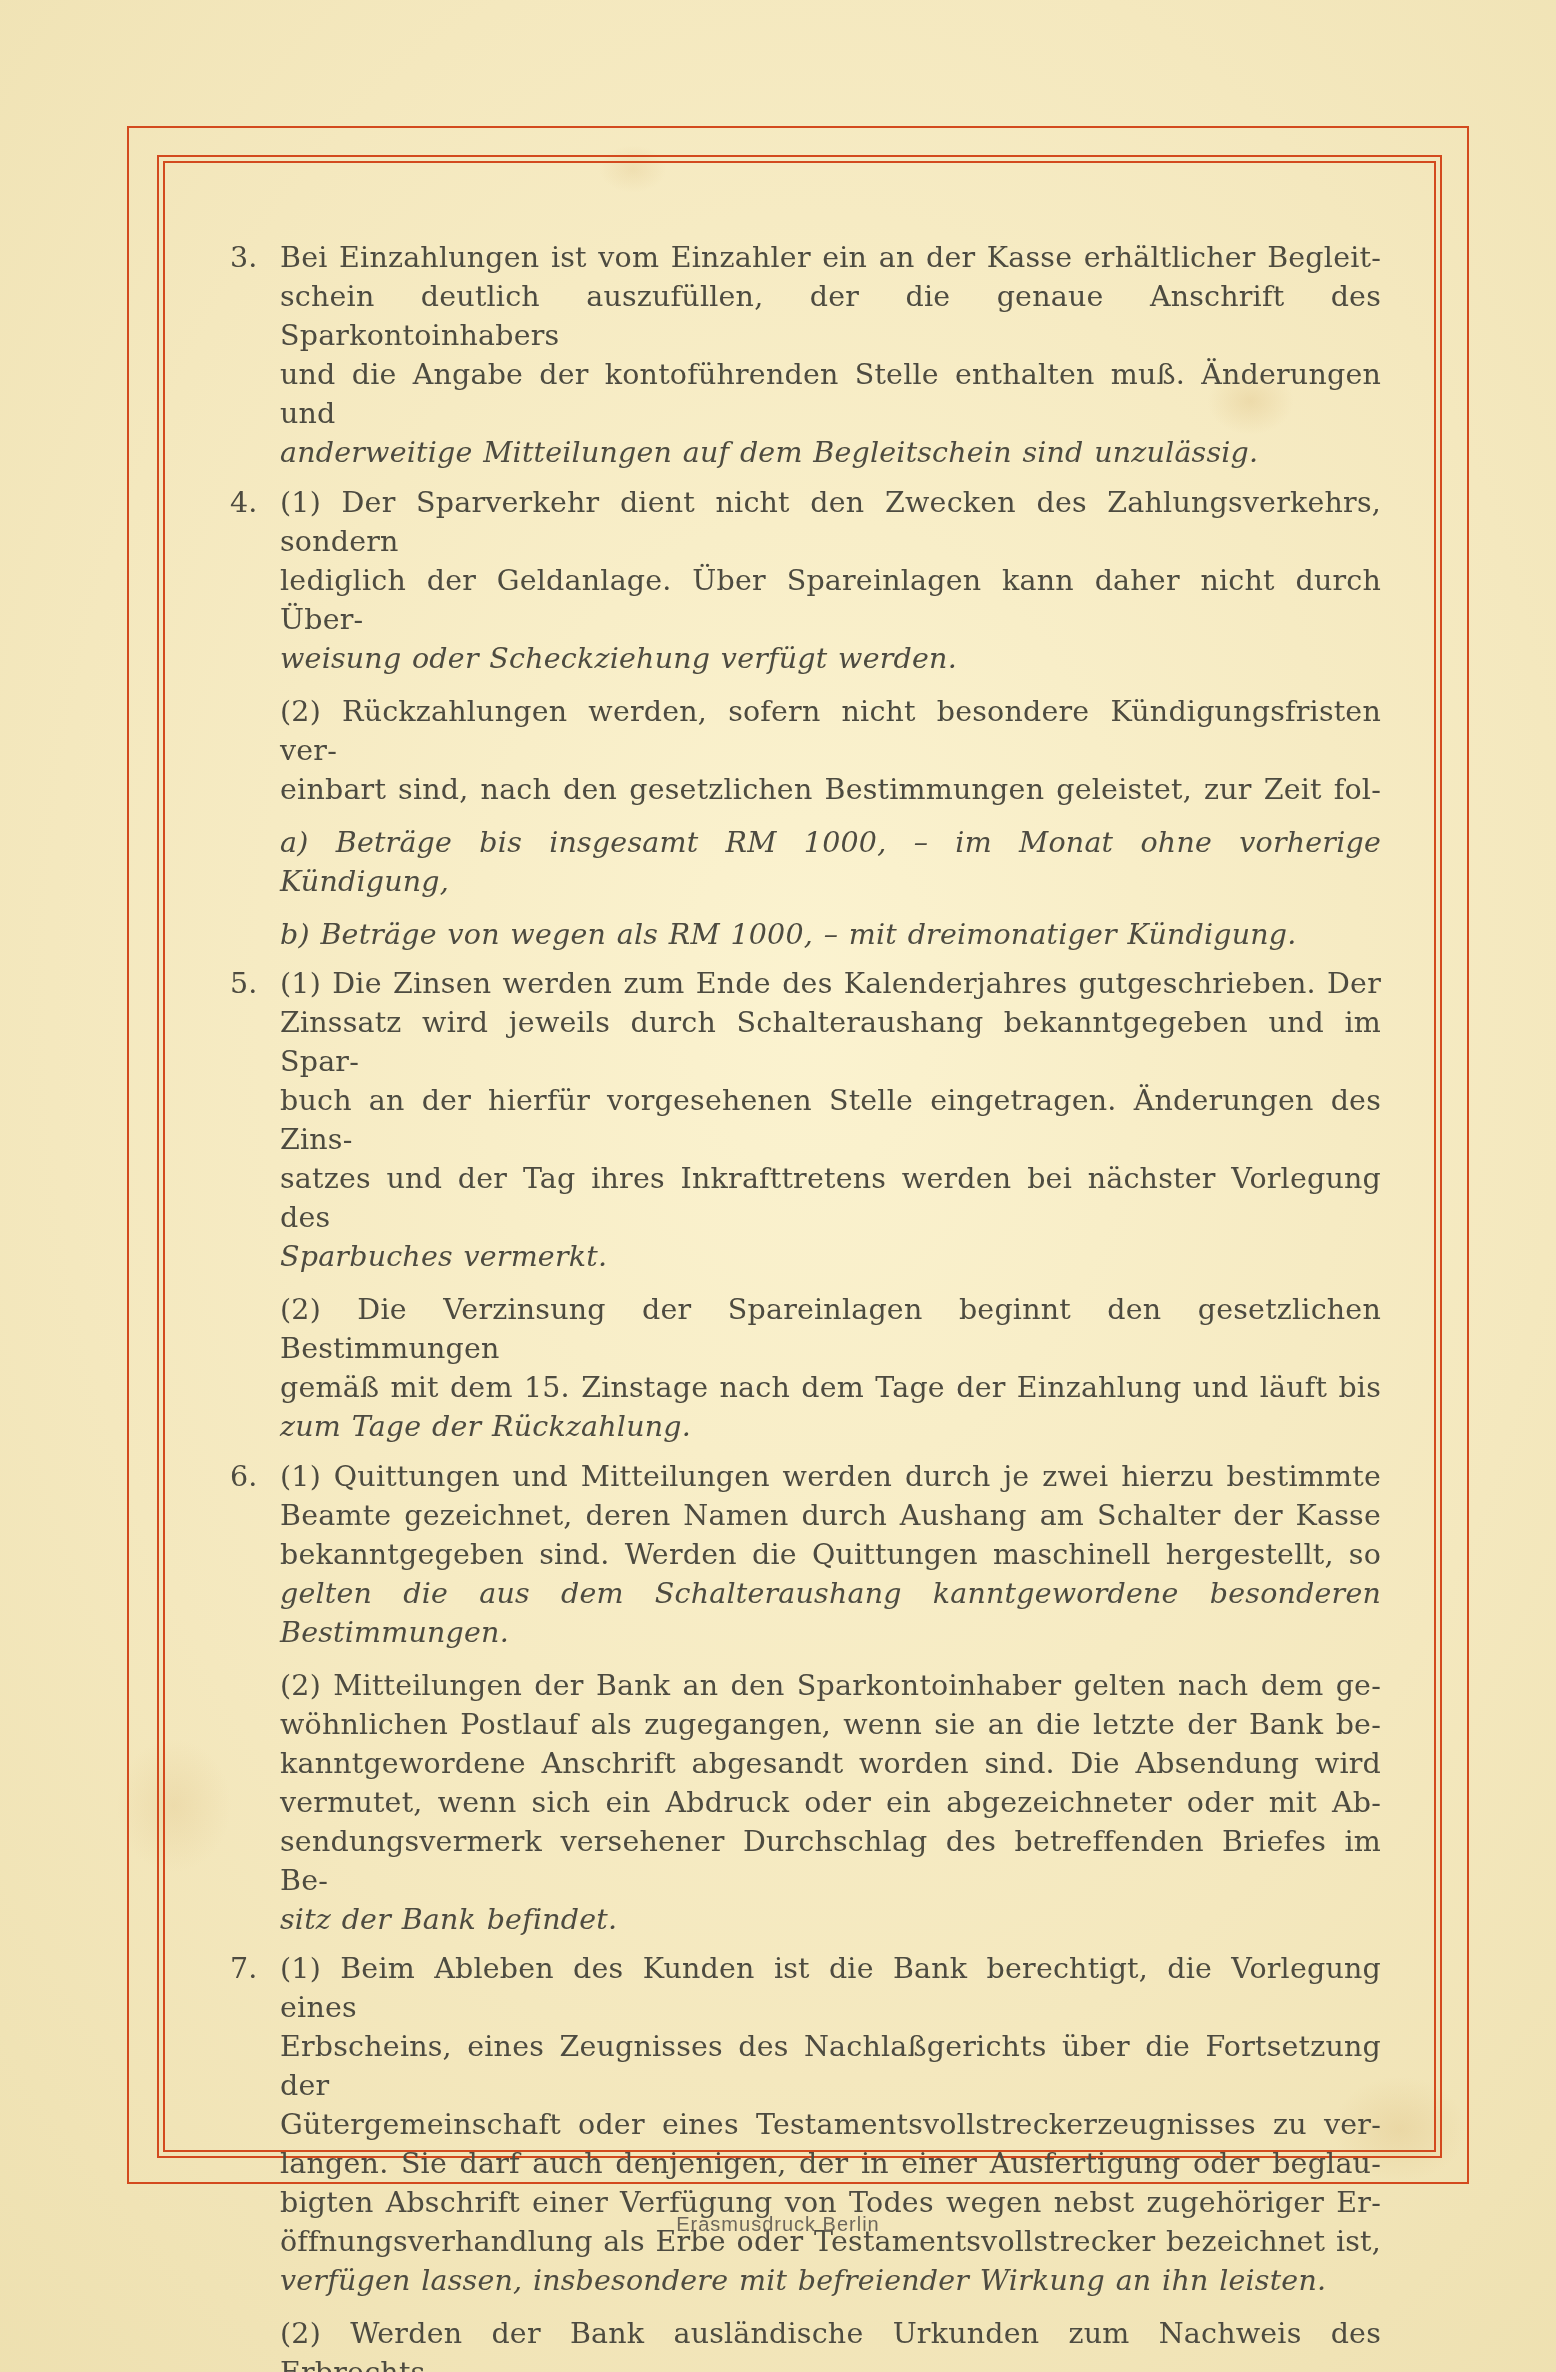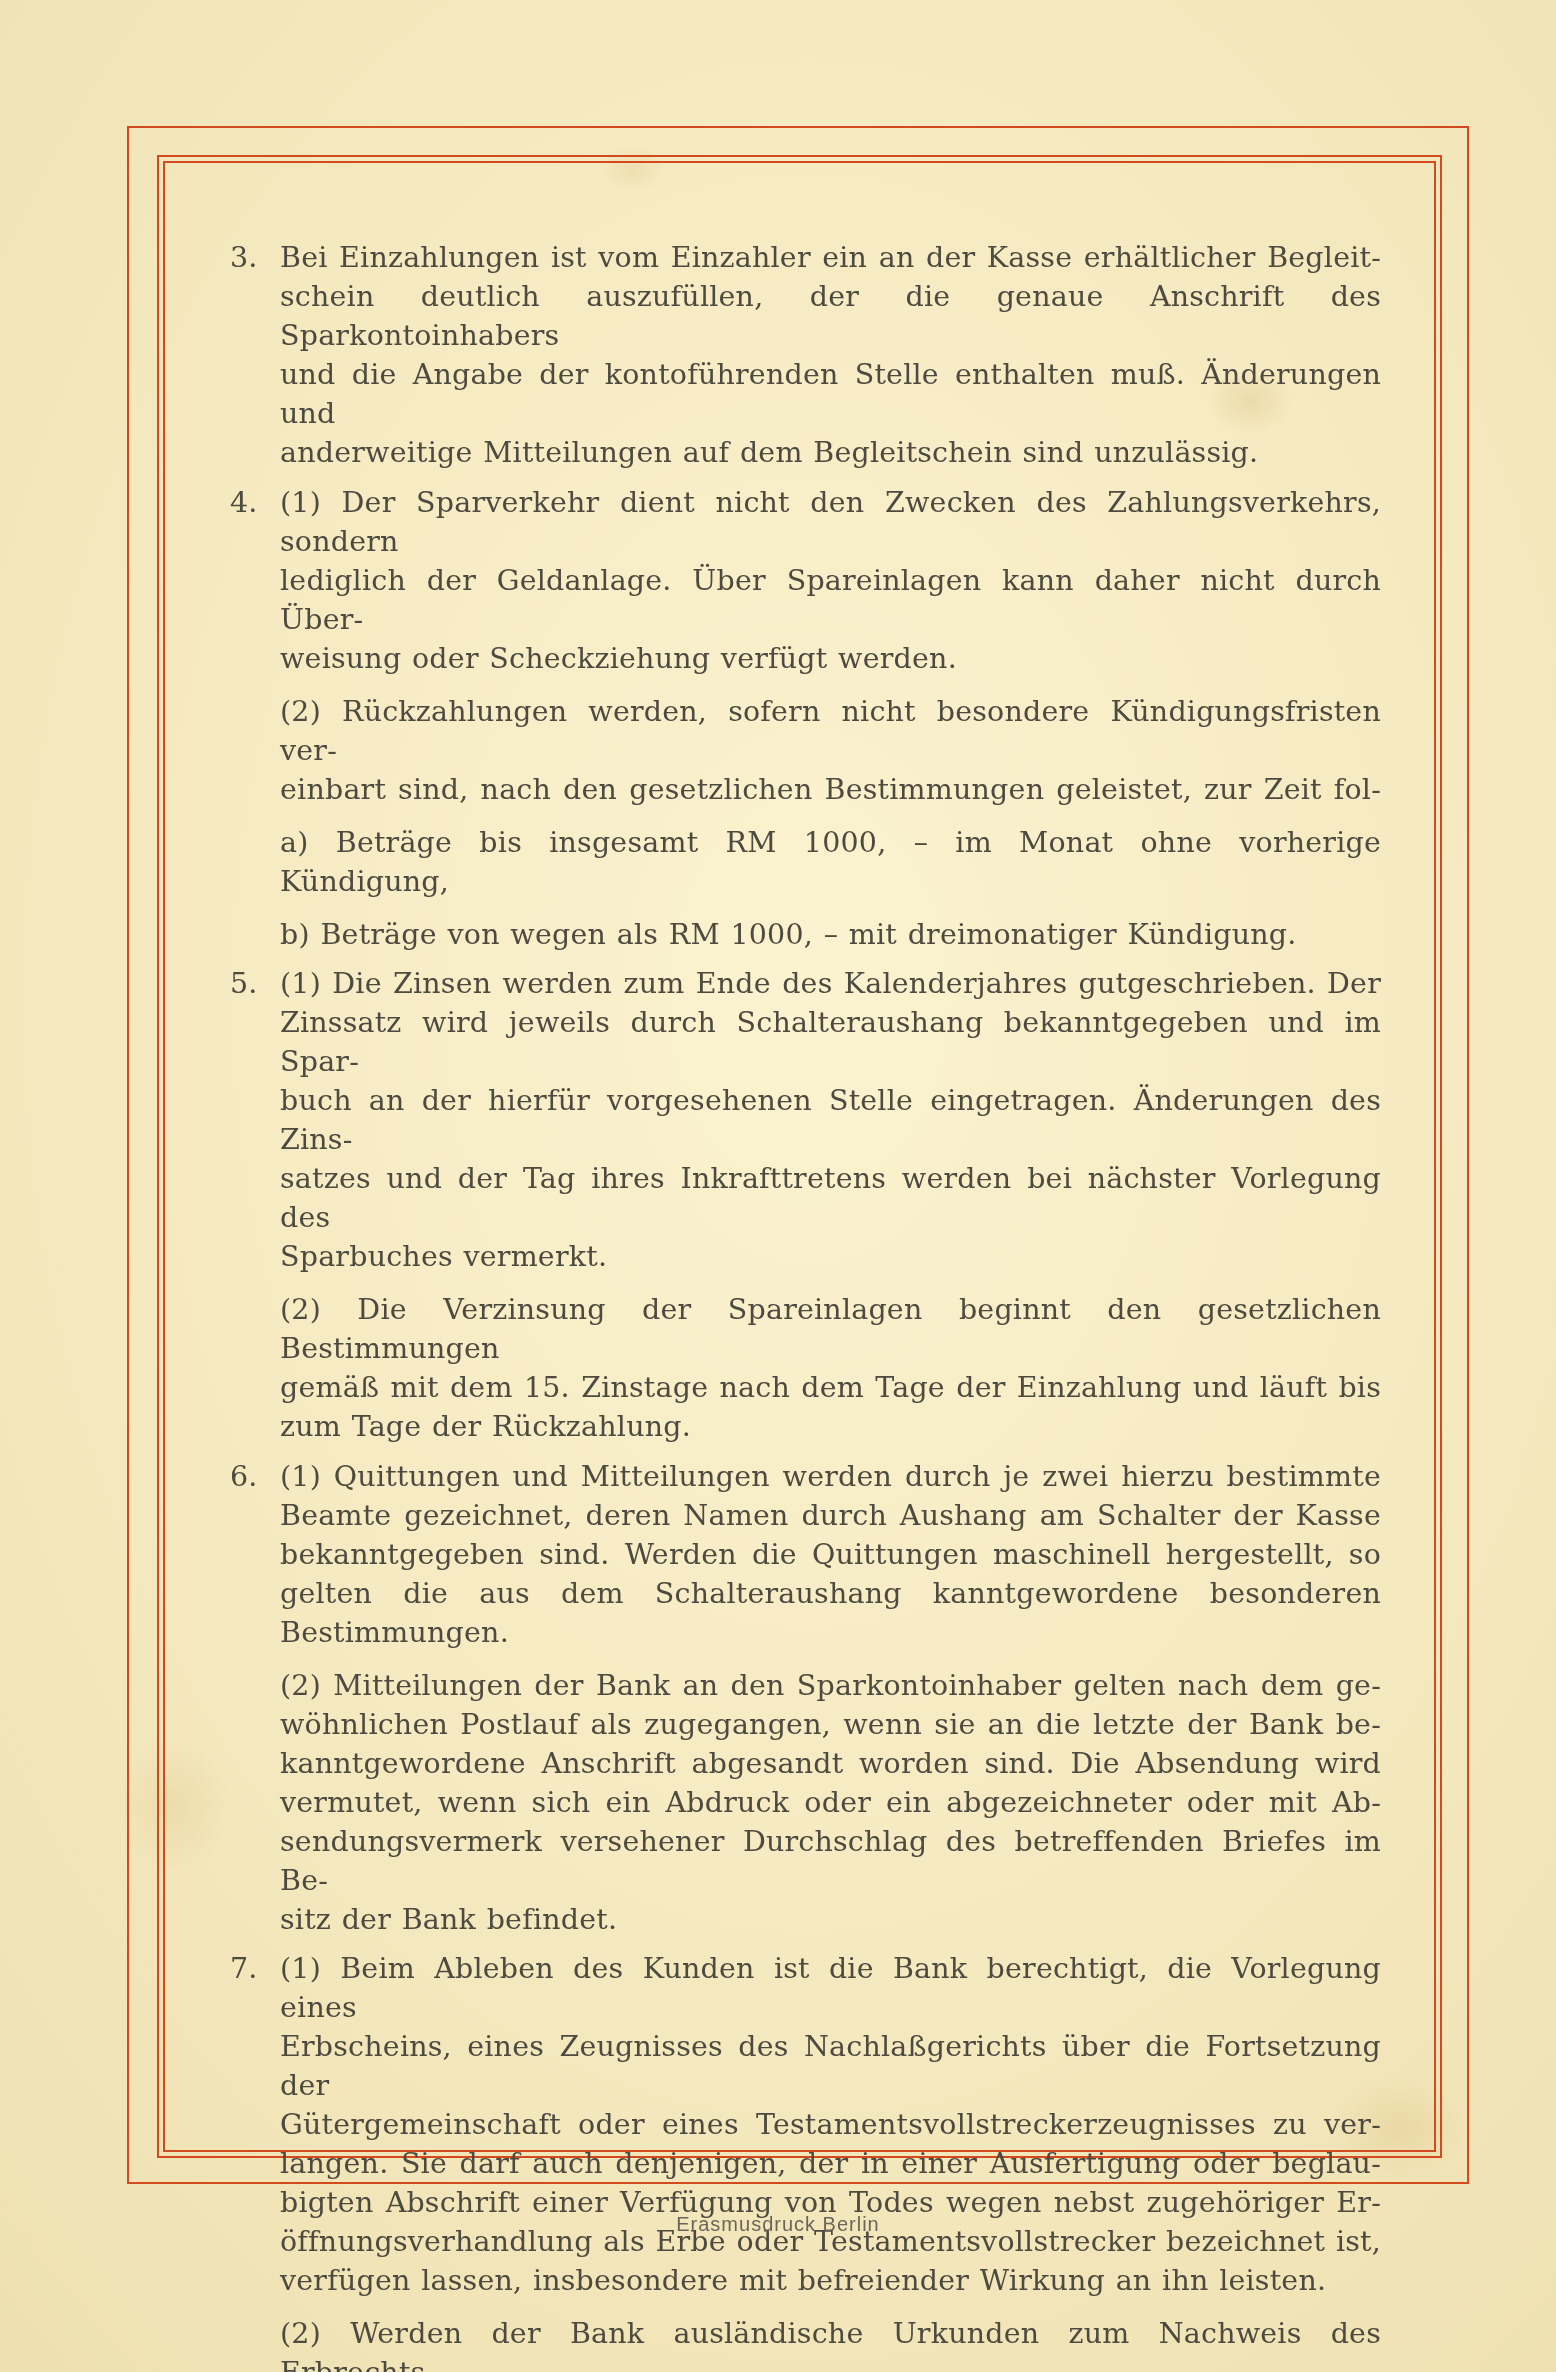--- a/index.html
+++ b/index.html
@@ -72,20 +72,21 @@
   }
   .body { flex: 1; min-width: 0; }
   .para + .para { margin-top: 14px; }
   .line {
     text-align: justify;
     text-align-last: justify;
     white-space: normal;
   }
   .line.last {
     text-align-last: left;
+    font-style: italic;
   }
 
   .footer {
     position: absolute;
     left: 0; top: 2213px;
     width: 1556px;
     text-align: center;
     font-family: Liberation Sans, sans-serif;
     font-size: 20px;
     letter-spacing: 1px;

